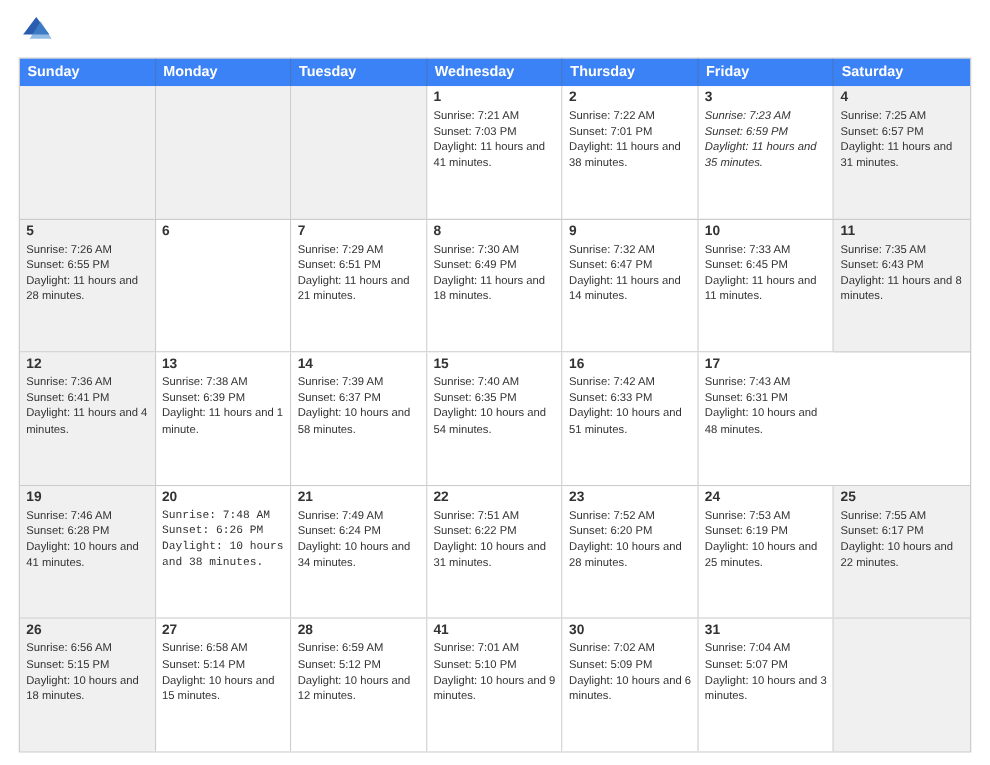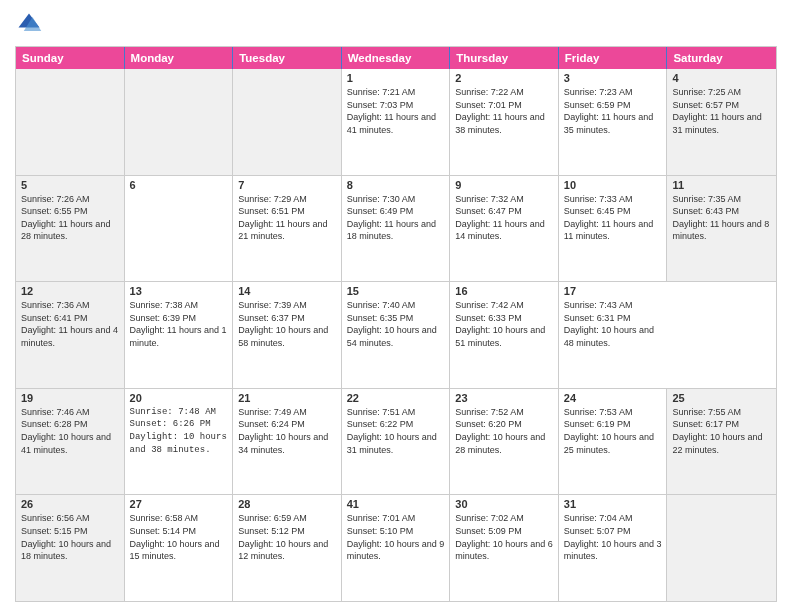--- a/index.html
+++ b/index.html
@@ -61,21 +61,21 @@
     }
     .calendar {
       flex: 1;
       display: flex;
       flex-direction: column;
       border: 1px solid #ccc;
     }
     .cal-header-row {
       display: grid;
       grid-template-columns: repeat(7, 1fr);
-      background: #ec4899;
+      background: #3b82f6;
     }
     .cal-header-cell {
       color: #fff;
       font-size: 11.5px;
       font-weight: bold;
       padding: 5px 6px;
       text-align: left;
       border-right: 1px solid #4477cc;
     }
     .cal-header-cell:last-child { border-right: none; }
@@ -156,21 +156,21 @@
 Daylight: 11 hours and 41 minutes.</div>
           </div>
           <div class="cal-cell">
             <div class="day-num">2</div>
             <div class="cell-text" style="white-space: pre-line;">Sunrise: 7:22 AM
 Sunset: 7:01 PM
 Daylight: 11 hours and 38 minutes.</div>
           </div>
           <div class="cal-cell">
             <div class="day-num">3</div>
-            <div class="cell-text" style="white-space: pre-line;">Sunrise: 7:23 AM
+            <div class="cell-text" style="white-space: pre-line; font-style: italic;">Sunrise: 7:23 AM
 Sunset: 6:59 PM
 Daylight: 11 hours and 35 minutes.</div>
           </div>
           <div class="cal-cell shaded">
             <div class="day-num">4</div>
             <div class="cell-text" style="white-space: pre-line;">Sunrise: 7:25 AM
 Sunset: 6:57 PM
 Daylight: 11 hours and 31 minutes.</div>
           </div>
         </div>

